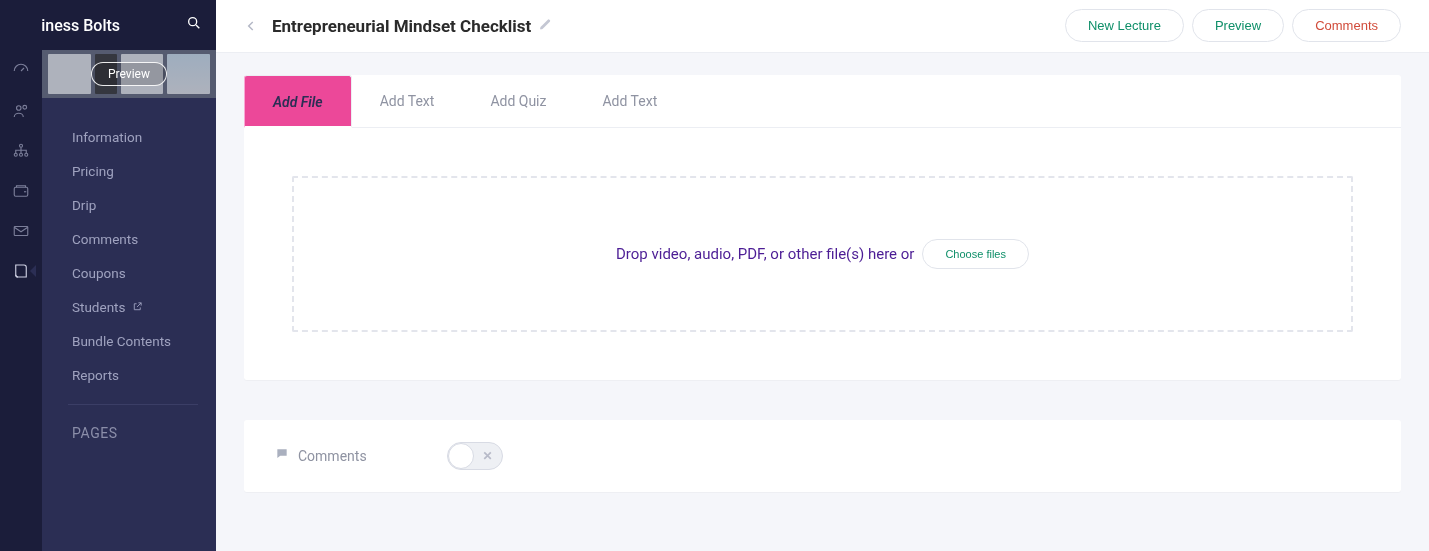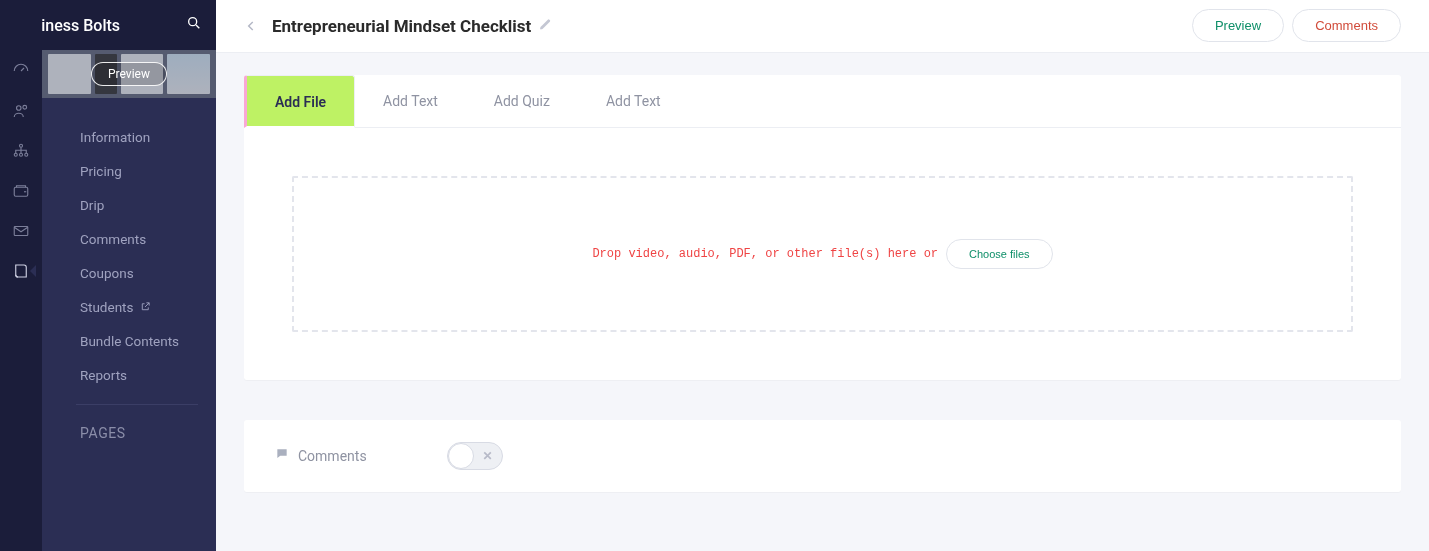--- a/index.html
+++ b/index.html
@@ -20,21 +20,21 @@
 .brand-row .brand { color: #fff; font-size: 16px; font-weight: 500; }
 .brand-row .search-icon svg { width: 16px; height: 16px; stroke: #fff; fill: none; stroke-width: 2; }
 
 .preview-card { position: relative; height: 48px; background: #555b70; margin: 0; display: flex; align-items: center; justify-content: center; overflow: hidden; }
 .preview-bg { position: absolute; inset: 0; display: flex; gap: 4px; padding: 4px 6px; opacity: 0.6; }
 .preview-page { flex: 1; background: #e9ecef; border-radius: 1px; }
 .preview-page.dark { background: #202020; flex: 0 0 22px; }
 .preview-page.blue { background: linear-gradient(#cfe4f3, #e9ecef); }
 .preview-pill { position: relative; border: 1px solid rgba(255,255,255,0.9); color: #fff; font-size: 12px; padding: 4px 16px; border-radius: 14px; background: rgba(0,0,0,0.15); }
 
-.side-nav { padding: 22px 0 0 16px; }
+.side-nav { padding: 22px 0 0 8px; }
 .side-nav .item { padding: 9px 22px; font-size: 13.5px; color: #9fa2bf; cursor: pointer; display: flex; align-items: center; gap: 6px; }
 .side-nav .item.active { color: #fff; font-weight: 600; }
 .side-nav .section-label { padding: 20px 22px 8px; font-size: 14px; letter-spacing: 0.6px; color: #8b8ea9; }
 .side-nav hr { border: none; border-top: 1px solid #3b3e66; margin: 12px 18px 0; }
 .ext-icon svg { width: 11px; height: 11px; stroke: #9fa2bf; fill: none; stroke-width: 2; }
 
 
 .main { flex: 1; display: flex; flex-direction: column; background: #f5f6fa; }
 .topbar { height: 53px; background: #fff; display: flex; align-items: center; padding: 0 28px; border-bottom: 1px solid #eceef3; }
 .back-chevron { color: #b4b8c6; margin-right: 14px; display: flex; }
@@ -45,25 +45,25 @@
 .pill-btn { border: 1px solid #e1e4eb; background: #fff; border-radius: 20px; padding: 8px 22px; font-size: 13px; cursor: pointer; margin-left: 8px; }
 .pill-btn.green { color: #0f8f69; }
 .pill-btn.red { color: #d14b3a; }
 
 .content { padding: 22px 28px; overflow: auto; }
 .card { background: #fff; border-radius: 3px; box-shadow: 0 1px 1px rgba(0,0,0,0.03); margin-bottom: 40px; }
 .tabs { display: flex; border-bottom: 1px solid #eceef3; }
 .tab { padding: 18px 28px 16px; font-size: 14px; color: #8f93a2; cursor: pointer; }
 .tab.active { color: #2b2e54; font-weight: 600; border-bottom: 2px solid #fff; position: relative; }
 .tab.active::before { content: ""; position: absolute; left: 0; right: 0; top: 0; height: 2px; background: transparent; }
-.tab.active { border-top: 1px solid #eceef3; border-left: 3px solid #f9a8d4; border-right: 1px solid #eceef3; margin-bottom: -1px; background: #bef264; border-radius: 3px 3px 0 0; }
+.tab.active { border-top: 1px solid #eceef3; border-left: 1px solid #f9a8d4; border-right: 1px solid #eceef3; margin-bottom: -1px; background: #ec4899; border-radius: 3px 3px 0 0; font-style: italic; }
 
 .dropzone-wrap { padding: 48px; }
 .dropzone { border: 2px dashed #e3e5ec; border-radius: 2px; height: 156px; display: flex; align-items: center; justify-content: center; gap: 8px; }
-.dropzone .dz-text { color: #ef4444; font-size: 12px; font-family: Liberation Mono, monospace; }
+.dropzone .dz-text { color: #4c1d95; font-size: 15px; }
 .choose-btn { border: 1px solid #e1e4eb; background: #fff; color: #0f8f69; border-radius: 20px; padding: 8px 22px; font-size: 11px; cursor: pointer; }
 
 .comments-card { display: flex; align-items: center; padding: 22px 30px; }
 .comments-card .c-icon svg { width: 16px; height: 14px; fill: #aab0bf; margin-right: 8px; }
 .comments-card .c-label { color: #8f93a2; font-size: 14px; margin-right: 80px; }
 .toggle { width: 56px; height: 28px; background: #eef0f4; border: 1px solid #d8dbe4; border-radius: 14px; position: relative; cursor: pointer; display: flex; align-items: center; }
 .toggle .knob { width: 26px; height: 26px; background: #fff; border: 1px solid #d8dbe4; border-radius: 50%; position: absolute; left: 0; top: 0; }
 .toggle .x { position: absolute; right: 9px; color: #b7bac8; font-size: 12px; font-weight: bold; }
 </style>
 </head>
@@ -180,20 +180,21 @@
             <path d="M15 5l-7 7 7 7"></path>
           </svg>
       </span>
       <span class="page-title">Entrepreneurial Mindset Checklist</span>
       <span class="edit-icon">
         <svg viewBox="0 0 24 24">
             <path d="M3 21l3.5-.8L20 6.7a2 2 0 0 0 0-2.8l-.9-.9a2 2 0 0 0-2.8 0L2.8 16.5 2 20z"></path>
           </svg>
       </span>
       <div class="topbar-spacer"></div>
+      <button class="pill-btn green">New Lecture</button>
       <button class="pill-btn green">Preview</button>
       <button class="pill-btn red">Comments</button>
     </div>
 
     <div class="content">
       <div class="card">
         <div class="tabs">
           <div class="tab active">Add File</div>
           <div class="tab">Add Text</div>
           <div class="tab">Add Quiz</div>

